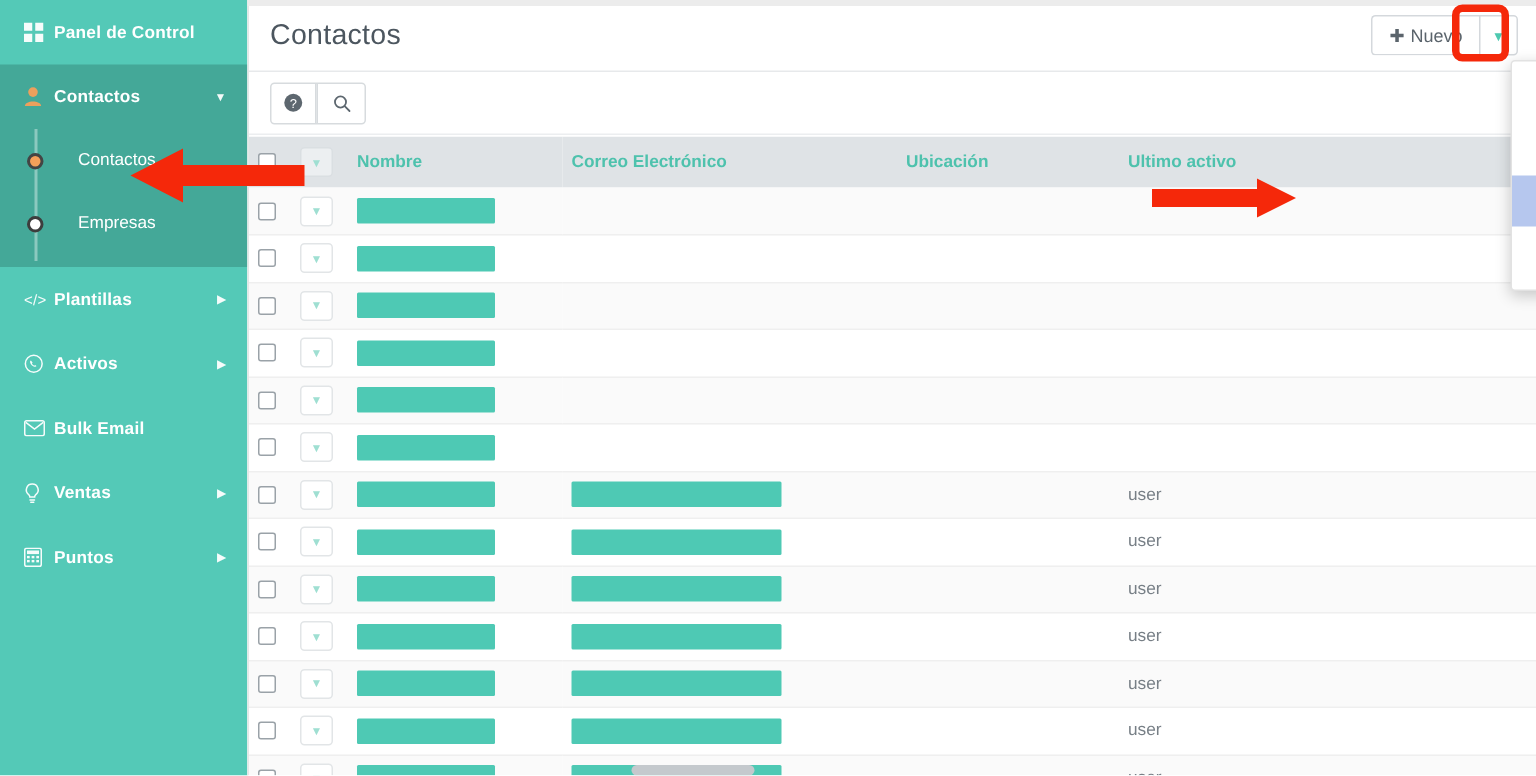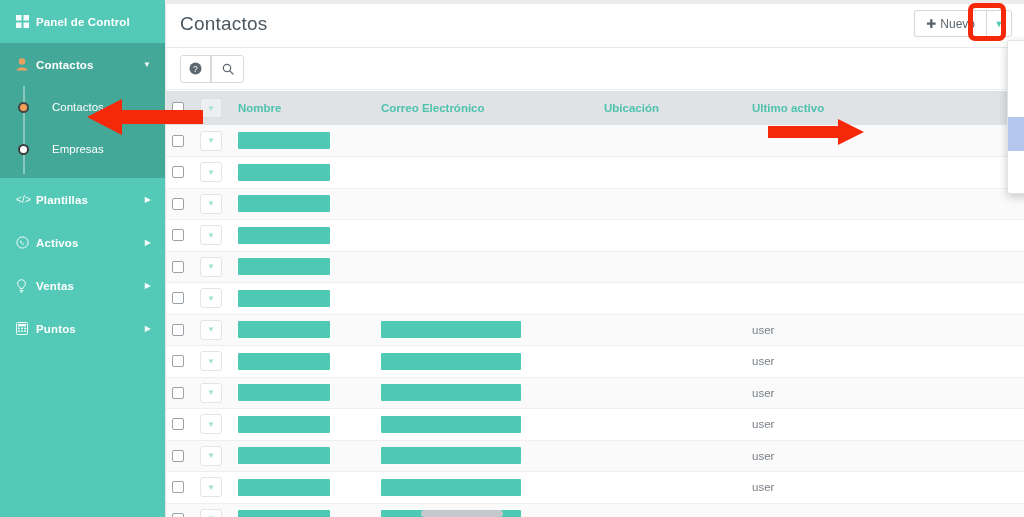--- a/index.html
+++ b/index.html
@@ -418,20 +418,29 @@
       <span class="nav-ico">
         <svg width="13" height="13" viewBox="0 0 13 13">
             <circle cx="6.5" cy="6.5" r="5.6" fill="none" stroke="#fff" stroke-width="1"></circle>
             <path d="M4.6 4.3 c-.4 .1 -.7 .6 -.5 1.3 .3 1.2 1.7 2.6 2.9 2.9 .7 .2 1.2 -.1 1.3 -.5 l-.9 -.6 -.6 .4 c-.6 -.3 -1.2 -.9 -1.5 -1.5 l.4 -.6 Z" fill="#fff"></path>
           </svg>
       </span>
       <span class="nav-label">Activos</span>
       <span class="nav-caret">▶</span>
     </div>
 
+    <div class="nav-item">
+      <span class="nav-ico">
+        <svg width="14" height="11" viewBox="0 0 14 11">
+            <rect x="0.5" y="0.5" width="13" height="10" rx="1.3" fill="none" stroke="#fff" stroke-width="1"></rect>
+            <path d="M1.2 1.6 L7 6 L12.8 1.6" fill="none" stroke="#fff" stroke-width="1"></path>
+          </svg>
+      </span>
+      <span class="nav-label">Bulk Email</span>
+    </div>
 
 
     <div class="nav-item">
       <span class="nav-ico">
         <svg width="11" height="14" viewBox="0 0 11 14">
             <path d="M5.5 .7 a3.9 3.9 0 0 1 2.4 7 c-.5 .5 -.8 1 -.8 1.7 h-3.2 c0 -.7 -.3 -1.2 -.8 -1.7 a3.9 3.9 0 0 1 2.4 -7 Z" fill="none" stroke="#fff" stroke-width="1"></path>
             <path d="M4 11.4 h3" stroke="#fff" stroke-width="1" stroke-linecap="round"></path>
             <path d="M4.5 12.9 h2" stroke="#fff" stroke-width="1" stroke-linecap="round"></path>
           </svg>
       </span>

